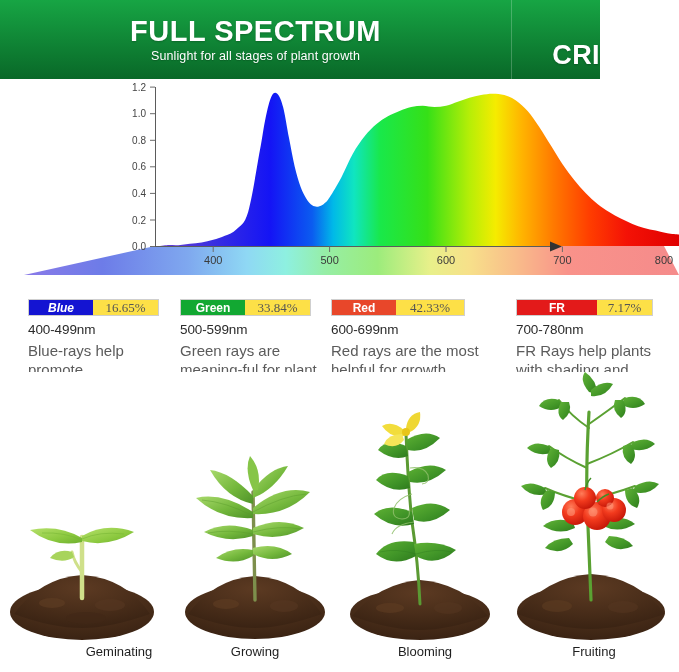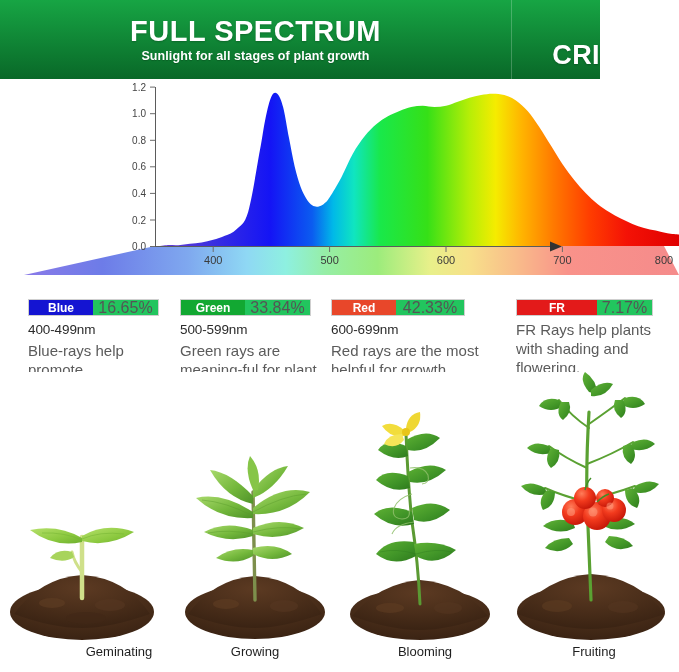--- a/index.html
+++ b/index.html
@@ -48,21 +48,21 @@
     font-size: 29px;
     font-weight: bold;
     color: #ffffff;
     letter-spacing: 0.5px;
     line-height: 1.05;
     text-shadow: 0 1px 2px rgba(0,0,0,0.22);
     margin-bottom: 3px;
   }
   .header-subtitle {
     font-size: 12.5px;
-    font-weight: bold;
+    font-weight: normal;
     color: #ffffff;
     letter-spacing: 0.1px;
     text-shadow: 0 1px 1px rgba(0,0,0,0.2);
   }
   .header-right {
     position: absolute;
     left: 512px;
     top: 16px;
     width: 167px;
     height: 79px;
@@ -129,23 +129,24 @@
     font-weight: bold;
     width: 64px;
     flex: none;
   }
   .legend-col.c3 .legend-name { width: 80px; }
   .legend-pct {
     flex: 1;
     display: flex;
     align-items: center;
     justify-content: center;
-    font-size: 16px;
+    font-size: 13px;
     color: #555555;
-    background: #22c55e;
+    background: #fde047;
+    font-family: Liberation Serif, serif;
   }
   .legend-range {
     margin-top: 6px;
     font-size: 13.5px;
     color: #2b2b2b;
     font-weight: normal;
     letter-spacing: -0.1px;
   }
   .legend-desc {
     margin-top: 4px;
@@ -301,21 +302,21 @@
       <text x="562.4" y="185">700</text>
       <text x="664.0" y="185">800</text>
     </g>
   </svg>
 </div>
 
 <div class="legend-row">
 
   <div class="legend-col c0">
     <div class="legend-badge">
-      <div class="legend-name" style="background: rgb(20, 20, 210);">Blue</div>
+      <div class="legend-name" style="background: rgb(20, 20, 210); font-style: italic;">Blue</div>
       <div class="legend-pct">16.65%</div>
     </div>
     <div class="legend-range">400-499nm</div>
     <div class="legend-desc">Blue-rays help promote photosynthesis.</div>
   </div>
 
   <div class="legend-col c1">
     <div class="legend-badge">
       <div class="legend-name" style="background: rgb(18, 168, 50);">Green</div>
       <div class="legend-pct">33.84%</div>
@@ -331,20 +332,21 @@
     </div>
     <div class="legend-range">600-699nm</div>
     <div class="legend-desc">Red rays are the most helpful for growth, bloom, and fruiting.</div>
   </div>
 
   <div class="legend-col c3">
     <div class="legend-badge">
       <div class="legend-name" style="background: rgb(227, 26, 26);">FR</div>
       <div class="legend-pct">7.17%</div>
     </div>
+    <div class="legend-range">700-780nm</div>
     <div class="legend-desc">FR Rays help plants with shading and flowering.</div>
   </div>
 </div>
 
 <div class="plants-area">
 
   <div class="plant-cell p0">
     <svg class="plant-svg" width="170" height="272" viewBox="0 0 170 272">
       <defs>
         <radialGradient id="soil0" cx="0.5" cy="0.25" r="0.75">

